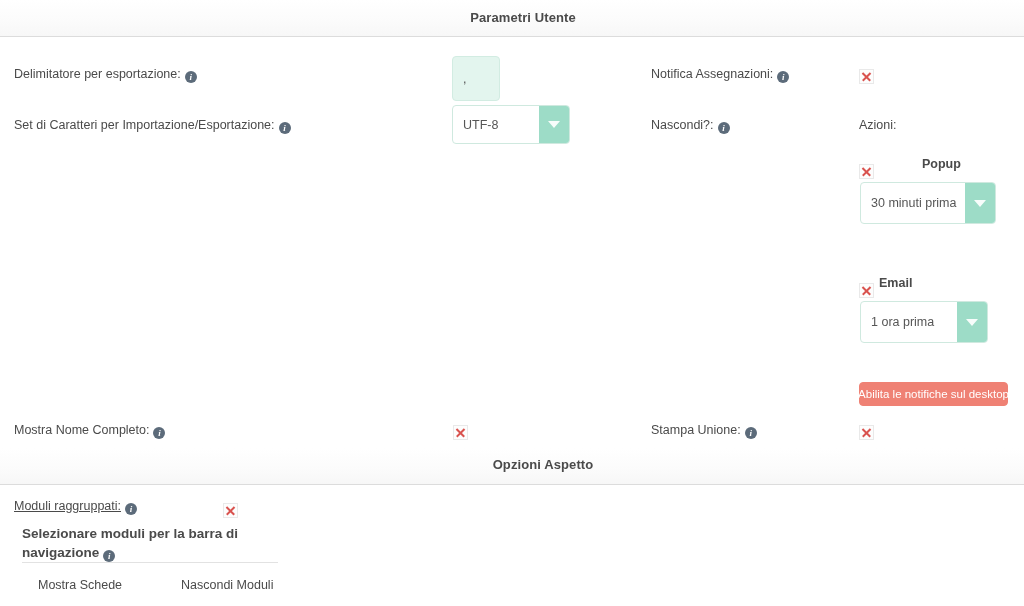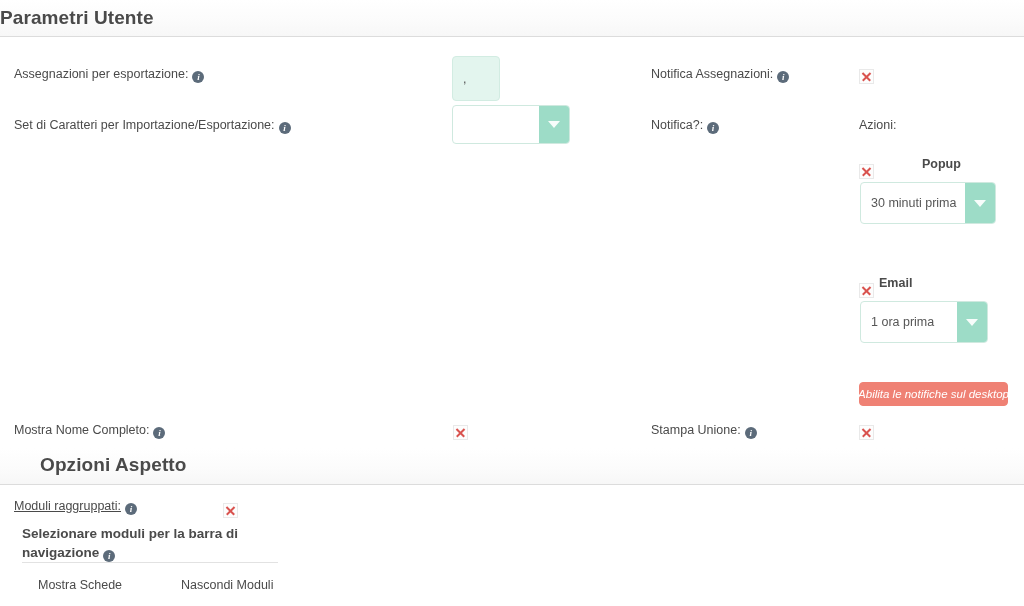--- a/index.html
+++ b/index.html
@@ -20,24 +20,26 @@
   
   .section-header {
     position: absolute;
     left: 0;
     width: 1024px;
     box-sizing: border-box;
     background: linear-gradient(to bottom, #ffffff 0%, #fbfbfb 60%, #f7f7f7 100%);
     border-bottom: 1px solid #dcdcdc;
   }
   .section-header .title {
-    font-size: 19px;
-    font-weight: bold;
-    color: #4a4a4a;
+    font-size: 13px;
+    font-weight: bold;
+    color: #4a4a4a;
+    padding-left: 22px;
     letter-spacing: 0.1px;
+    text-align: center;
   }
 
   #hdr-parametri { top: 0; height: 37px; }
   #hdr-parametri .title { line-height: 36px; }
   #hdr-aspetto { top: 448px; height: 37px; }
   #hdr-aspetto .title { line-height: 34px; margin-left: 40px; }
 
   
   .fld-label {
     position: absolute;
@@ -153,21 +155,20 @@
     border-radius: 4px;
     color: #ffffff;
     font-size: 11.5px;
     text-align: center;
     white-space: nowrap;
     cursor: pointer;
     display: flex;
     align-items: center;
     justify-content: center;
     padding: 0 9px;
-    font-style: italic;
   }
 
   
   .action-label {
     position: absolute;
     font-size: 12.5px;
     font-weight: bold;
     color: #4a4a4a;
     white-space: nowrap;
   }
@@ -195,43 +196,44 @@
   }
 </style>
 </head>
 <body>
 
 <div class="section-header" id="hdr-parametri">
   <div class="title">Parametri Utente</div>
 </div>
 
 <div class="fld-label" style="left:14px; top:66px;">
-  <span>Assegnazioni per esportazione:</span><span class="info-icon">i</span>
+  <span>Delimitatore per esportazione:</span><span class="info-icon">i</span>
 </div>
 
 <div class="mint-input" style="left:452px; top:56px; width:48px; height:45px;">,</div>
 
 <div class="fld-label" style="left:651px; top:66px;">
   <span>Notifica Assegnazioni:</span><span class="info-icon">i</span>
 </div>
 
 <div class="broken-img" style="left:859px; top:69px;"></div>
 
 <div class="fld-label" style="left:14px; top:117px;">
   <span>Set di Caratteri per Importazione/Esportazione:</span><span class="info-icon">i</span>
 </div>
 
 <div class="sel" style="left:452px; top:105px; width:118px; height:39px;">
+  <div class="sel-value">UTF-8</div>
   <div class="sel-arrow">
     <span class="tri"></span>
   </div>
 </div>
 
 <div class="fld-label" style="left:651px; top:117px;">
-  <span>Notifica?:</span><span class="info-icon">i</span>
+  <span>Nascondi?:</span><span class="info-icon">i</span>
 </div>
 
 <div class="fld-label" style="left:859px; top:117px;">Azioni:</div>
 
 <div class="broken-img" style="left:859px; top:164px;"></div>
 <div class="action-label" style="left:879px; top:157px;padding-left:43px;">Popup</div>
 <div class="sel" style="left:860px; top:182px; width:136px; height:42px;">
   <div class="sel-value">30 minuti prima</div>
   <div class="sel-arrow">
     <span class="tri"></span>

